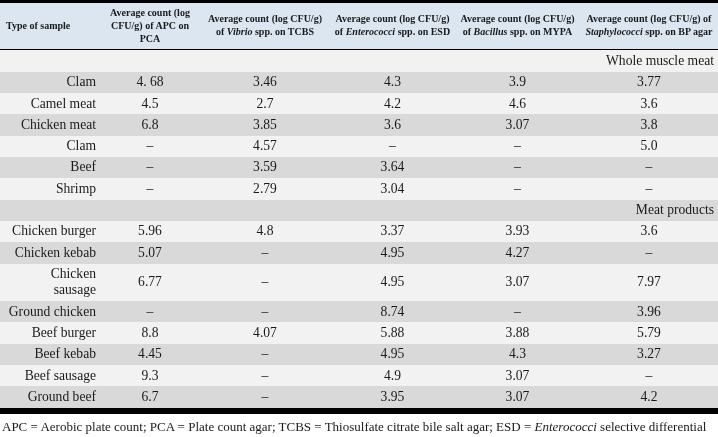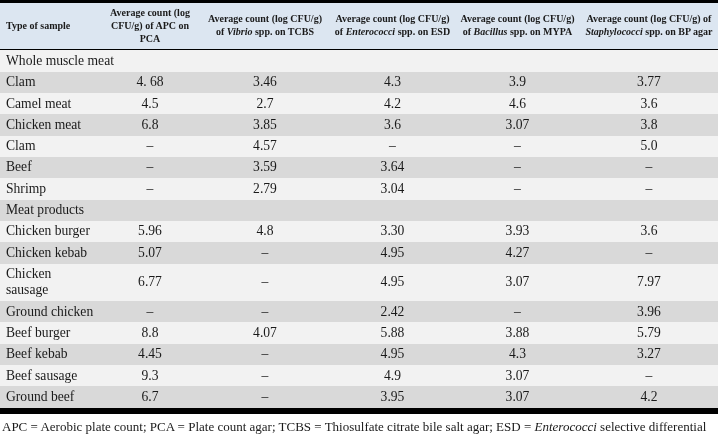--- a/index.html
+++ b/index.html
@@ -46,21 +46,21 @@
   tbody td {
     font-size: 13.6px;
     line-height: 1.2;
     padding: 2.5px 4px;
     vertical-align: middle;
     height: 16px;
   }
   tbody tr:nth-child(odd)  td { background: #f2f2f2; }
   tbody tr:nth-child(even) td { background: #d9d9d9; }
   tbody tr:last-child td { border-bottom: 6px solid #000000; }
-  td.label { text-align: left; padding-left: 6px; }
+  td.label { text-align: right; padding-left: 6px; }
   td.num   { text-align: center; }
   .it { font-style: italic; }
   #footnote {
     font-size: 13px;
     line-height: 1.38;
     padding: 4px 2px 0 2px;
     text-align: left;
   }
 </style>
 </head>
@@ -138,21 +138,21 @@
           <td class="num">–</td>
           <td class="num">–</td>
         </tr>
         <tr>
           <td colspan="6" class="label">Meat products</td>
         </tr>
         <tr>
           <td class="label">Chicken burger</td>
           <td class="num">5.96</td>
           <td class="num">4.8</td>
-          <td class="num">3.30</td>
+          <td class="num">3.37</td>
           <td class="num">3.93</td>
           <td class="num">3.6</td>
         </tr>
         <tr>
           <td class="label">Chicken kebab</td>
           <td class="num">5.07</td>
           <td class="num">–</td>
           <td class="num">4.95</td>
           <td class="num">4.27</td>
           <td class="num">–</td>
@@ -162,21 +162,21 @@
           <td class="num">6.77</td>
           <td class="num">–</td>
           <td class="num">4.95</td>
           <td class="num">3.07</td>
           <td class="num">7.97</td>
         </tr>
         <tr>
           <td class="label">Ground chicken</td>
           <td class="num">–</td>
           <td class="num">–</td>
-          <td class="num">2.42</td>
+          <td class="num">8.74</td>
           <td class="num">–</td>
           <td class="num">3.96</td>
         </tr>
         <tr>
           <td class="label">Beef burger</td>
           <td class="num">8.8</td>
           <td class="num">4.07</td>
           <td class="num">5.88</td>
           <td class="num">3.88</td>
           <td class="num">5.79</td>

